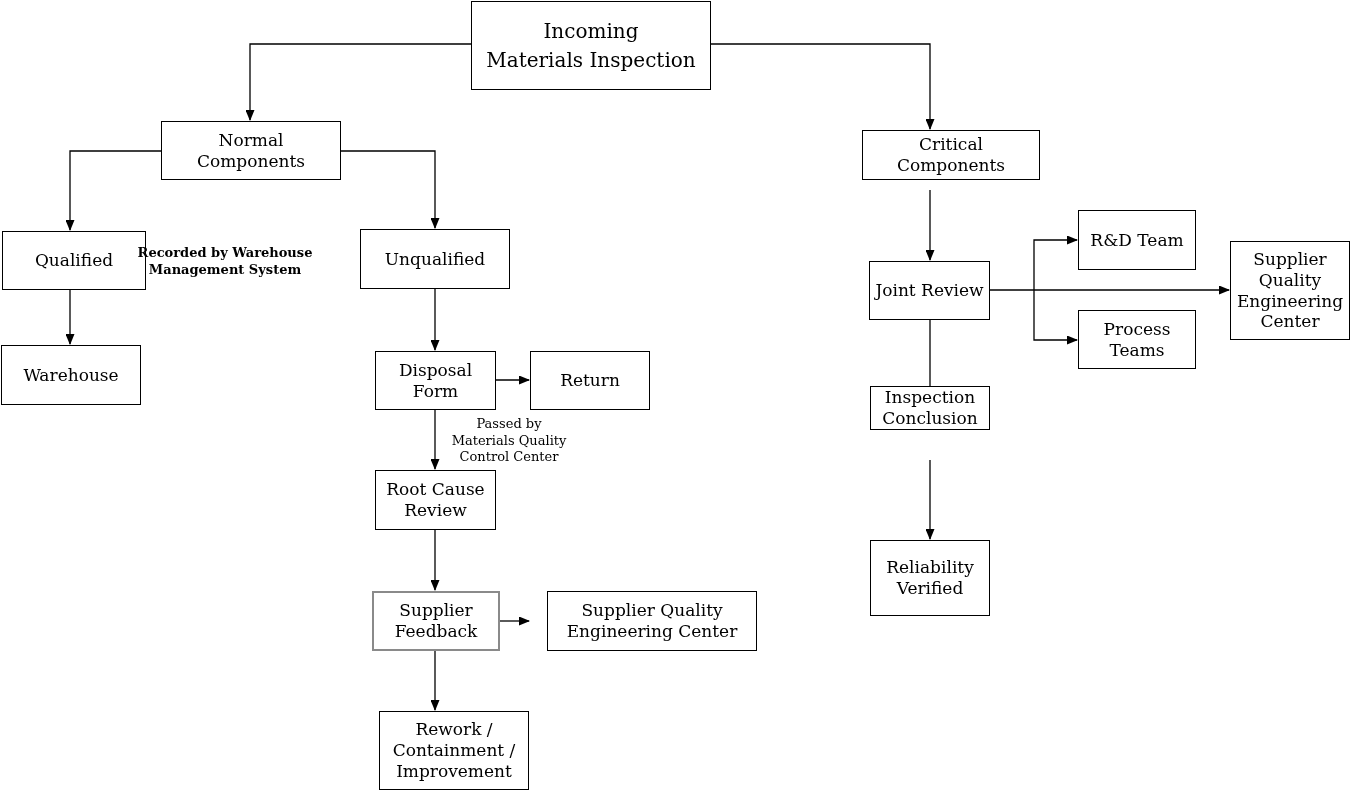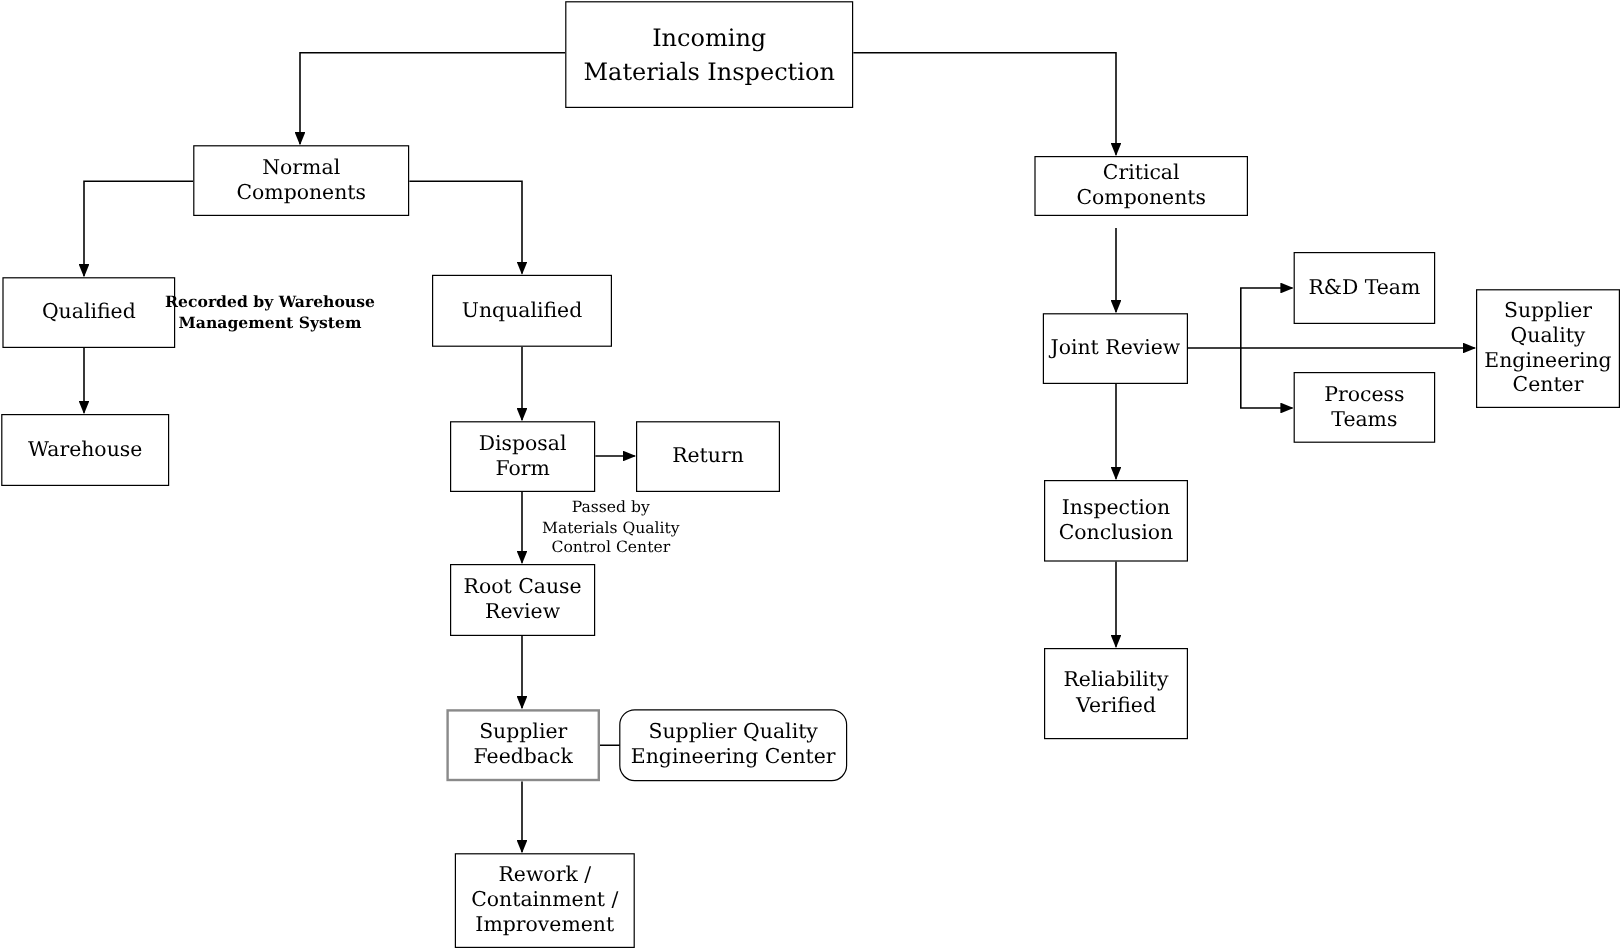--- a/index.html
+++ b/index.html
@@ -99,40 +99,40 @@
 Form</div>
 
   <div class="node" style="left:530px; top:351px; width:120px; height:59px;">Return</div>
 
   <div class="node" style="left:375px; top:470px; width:121px; height:60px;">Root Cause
 Review</div>
 
   <div class="node highlight" style="left:372px; top:591px; width:128px; height:60px;">Supplier
 Feedback</div>
 
-  <div class="node" style="left:516px; top:591px; width:190px; height:60px;border-radius:13px;">Supplier Quality
+  <div class="node" style="left:547px; top:591px; width:210px; height:60px;">Supplier Quality
 Engineering Center</div>
 
   <div class="node" style="left:360px; top:711px; width:150px; height:79px;margin-left:19px;">Rework /
 Containment /
 Improvement</div>
 
   <div class="node" style="left:869px; top:261px; width:121px; height:59px;">Joint Review</div>
 
   <div class="node" style="left:1078px; top:210px; width:118px; height:60px;">R&amp;D Team</div>
 
   <div class="node" style="left:1078px; top:310px; width:118px; height:59px;">Process
 Teams</div>
 
   <div class="node" style="left:1230px; top:241px; width:120px; height:99px;">Supplier
 Quality
 Engineering
 Center</div>
 
-  <div class="node" style="left:870px; top:400px; width:120px; height:68px;">Inspection
+  <div class="node" style="left:870px; top:386px; width:120px; height:44px;">Inspection
 Conclusion</div>
 
   <div class="node" style="left:870px; top:540px; width:120px; height:76px;">Reliability
 Verified</div>
 
   <div class="edge-label" style="left:135px; top:245px; width:180px;font-weight:bold;">Recorded by Warehouse
 Management System</div>
 
   <div class="edge-label" style="left:434px; top:416px; width:150px;">Passed by
 Materials Quality

